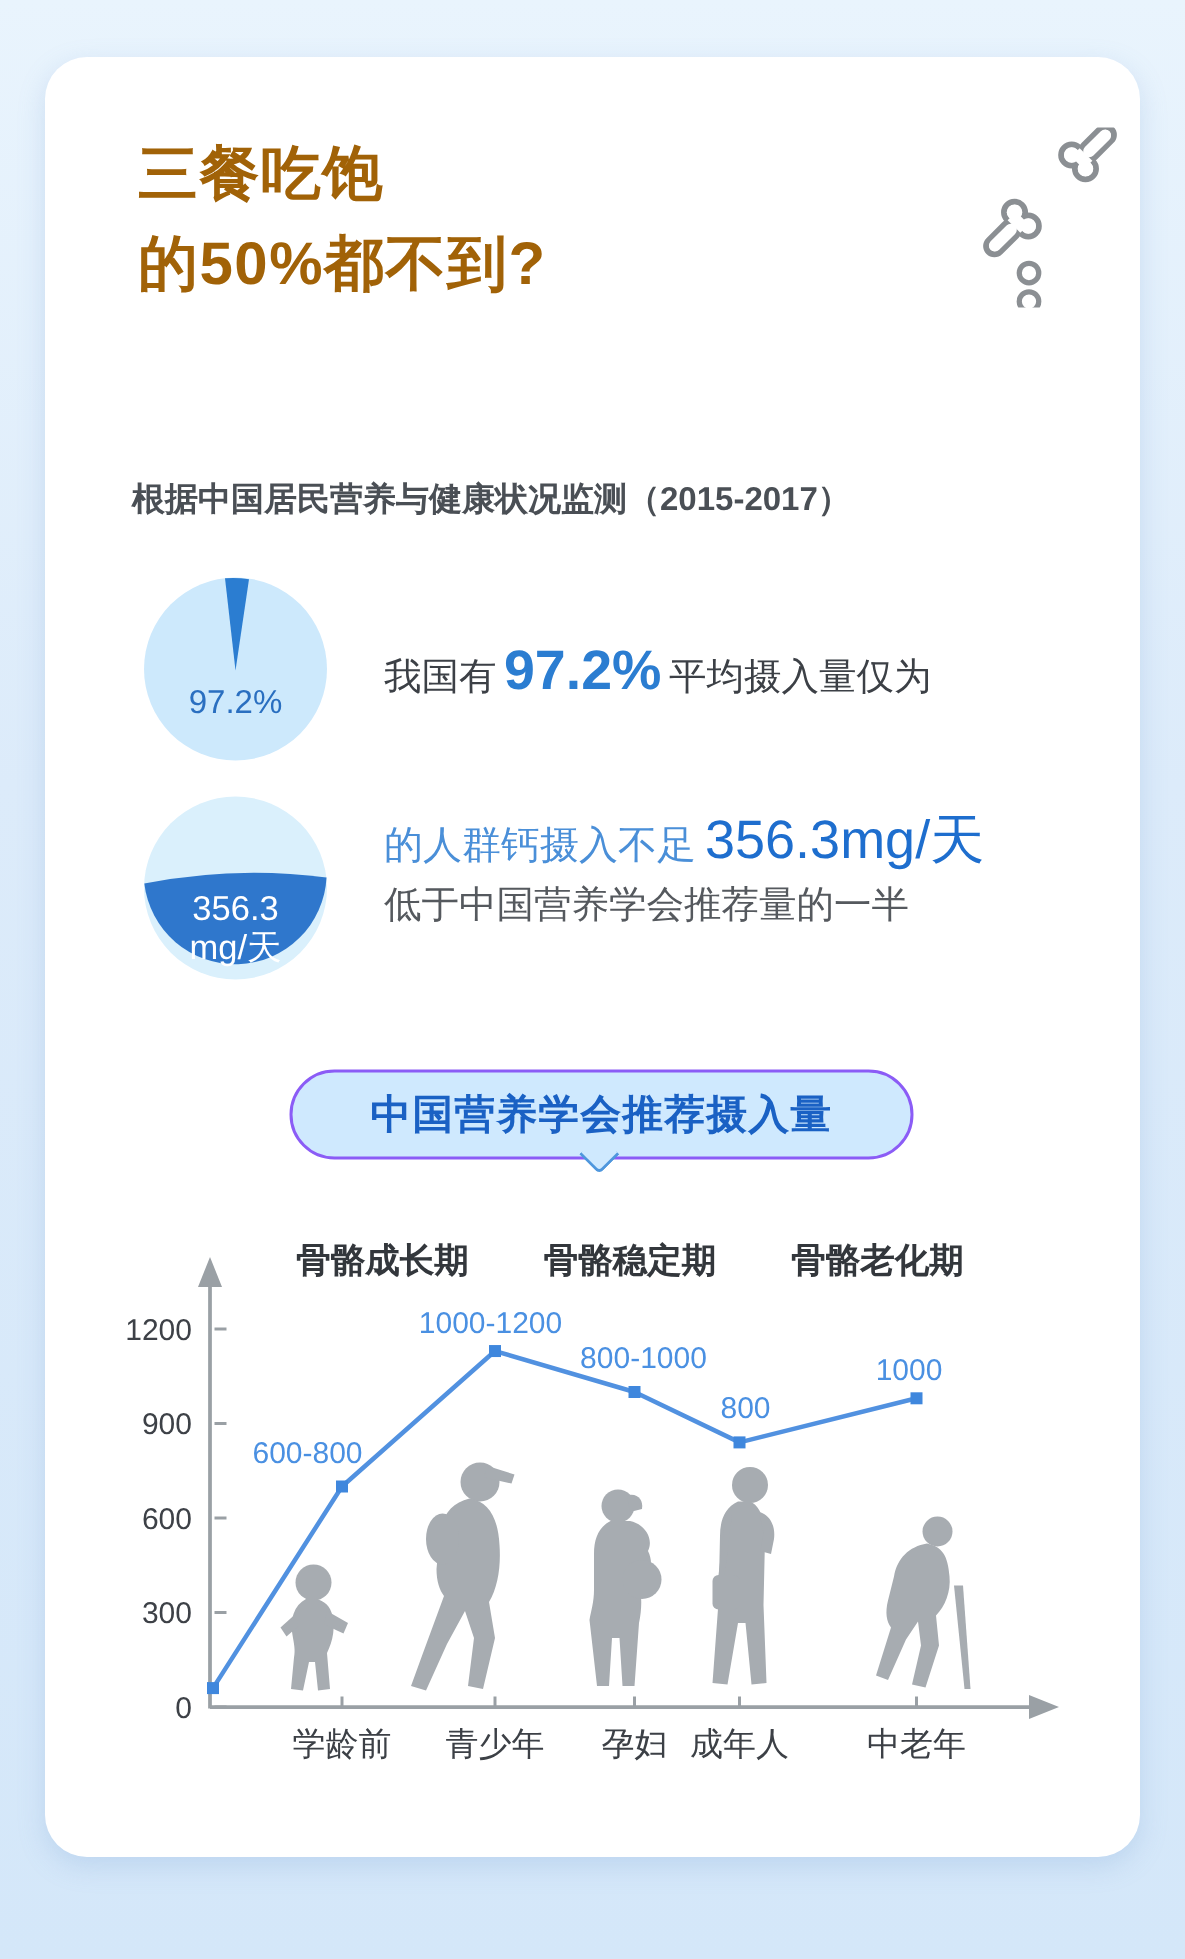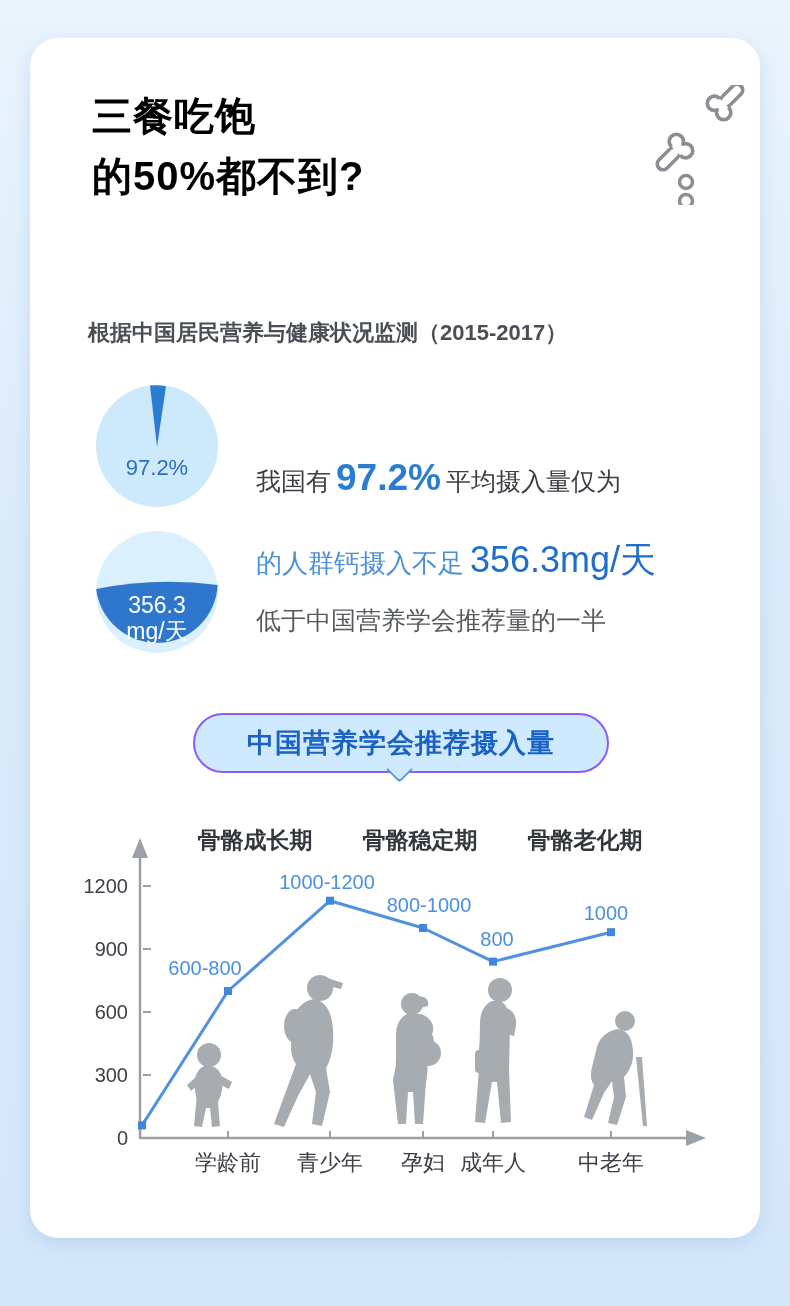--- a/index.html
+++ b/index.html
@@ -8,35 +8,35 @@
     background:linear-gradient(180deg,#e9f4fd 0%,#dcebfa 40%,#d4e7f9 100%);
     font-family:"Liberation Sans", sans-serif;
   }
   .card{
     position:absolute;left:30px;top:38px;width:730px;height:1200px;
     background:#ffffff;border-radius:28px;
     box-shadow:0 6px 18px rgba(120,160,210,.25);
   }
   .title{
     position:absolute;left:62px;top:48px;
-    font-size:40px;font-weight:bold;color:#000000;line-height:60px;letter-spacing:1px;
+    font-size:40px;font-weight:bold;color:#a16207;line-height:60px;letter-spacing:1px;
   }
   .bone-art{position:absolute;left:618px;top:47px;}
   .source-note{
     position:absolute;left:58px;top:280px;font-size:22px;color:#4a4f55;font-weight:bold;
   }
   .pie{position:absolute;left:62px;width:130px;height:130px;}
   .pie1{top:343px;}
   .pie2{top:489px;}
   .stat-line{position:absolute;display:flex;align-items:baseline;white-space:nowrap;}
-  .stat1{left:226px;top:388px;font-size:25px;color:#3c4046;margin-top:31px;}
+  .stat1{left:226px;top:388px;font-size:25px;color:#3c4046;}
   .stat1 .hl{font-size:37px;font-weight:bold;color:#2b7dd1;margin:0 5px;}
   .stat2a{left:226px;top:498px;font-size:26px;color:#4a8fd8;}
   .stat2a .hl{font-size:36px;font-weight:normal;color:#1e6ece;margin-left:6px;}
-  .stat2b{left:226px;top:548px;font-size:25px;color:#55595e;margin-top:18px;}
+  .stat2b{left:226px;top:548px;font-size:25px;color:#55595e;}
   .callout{
     position:absolute;left:163px;top:675px;width:412px;height:56px;
     background:#cfe9fe;border:2px solid #8b5cf6;border-radius:30px;
     display:flex;align-items:center;justify-content:center;
     font-size:27px;font-weight:bold;color:#1a61c4;letter-spacing:1px;
   }
   .callout-tail{
     position:absolute;left:360px;top:722px;width:17px;height:17px;
     background:#cfe9fe;border-right:2px solid #4f97dd;border-bottom:2px solid #4f97dd;
     transform:rotate(45deg);border-radius:0 0 4px 0;

